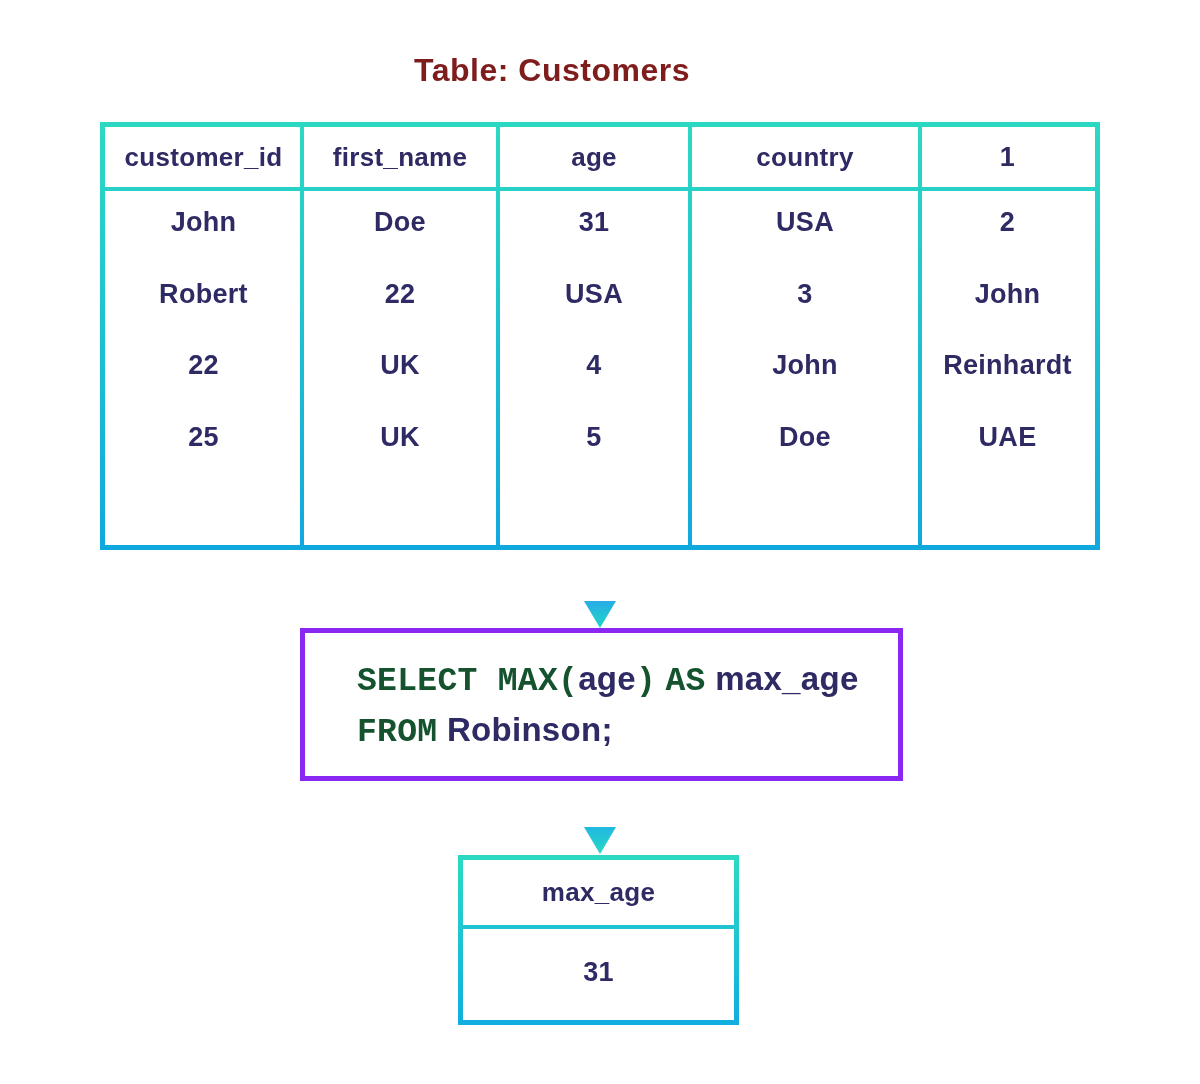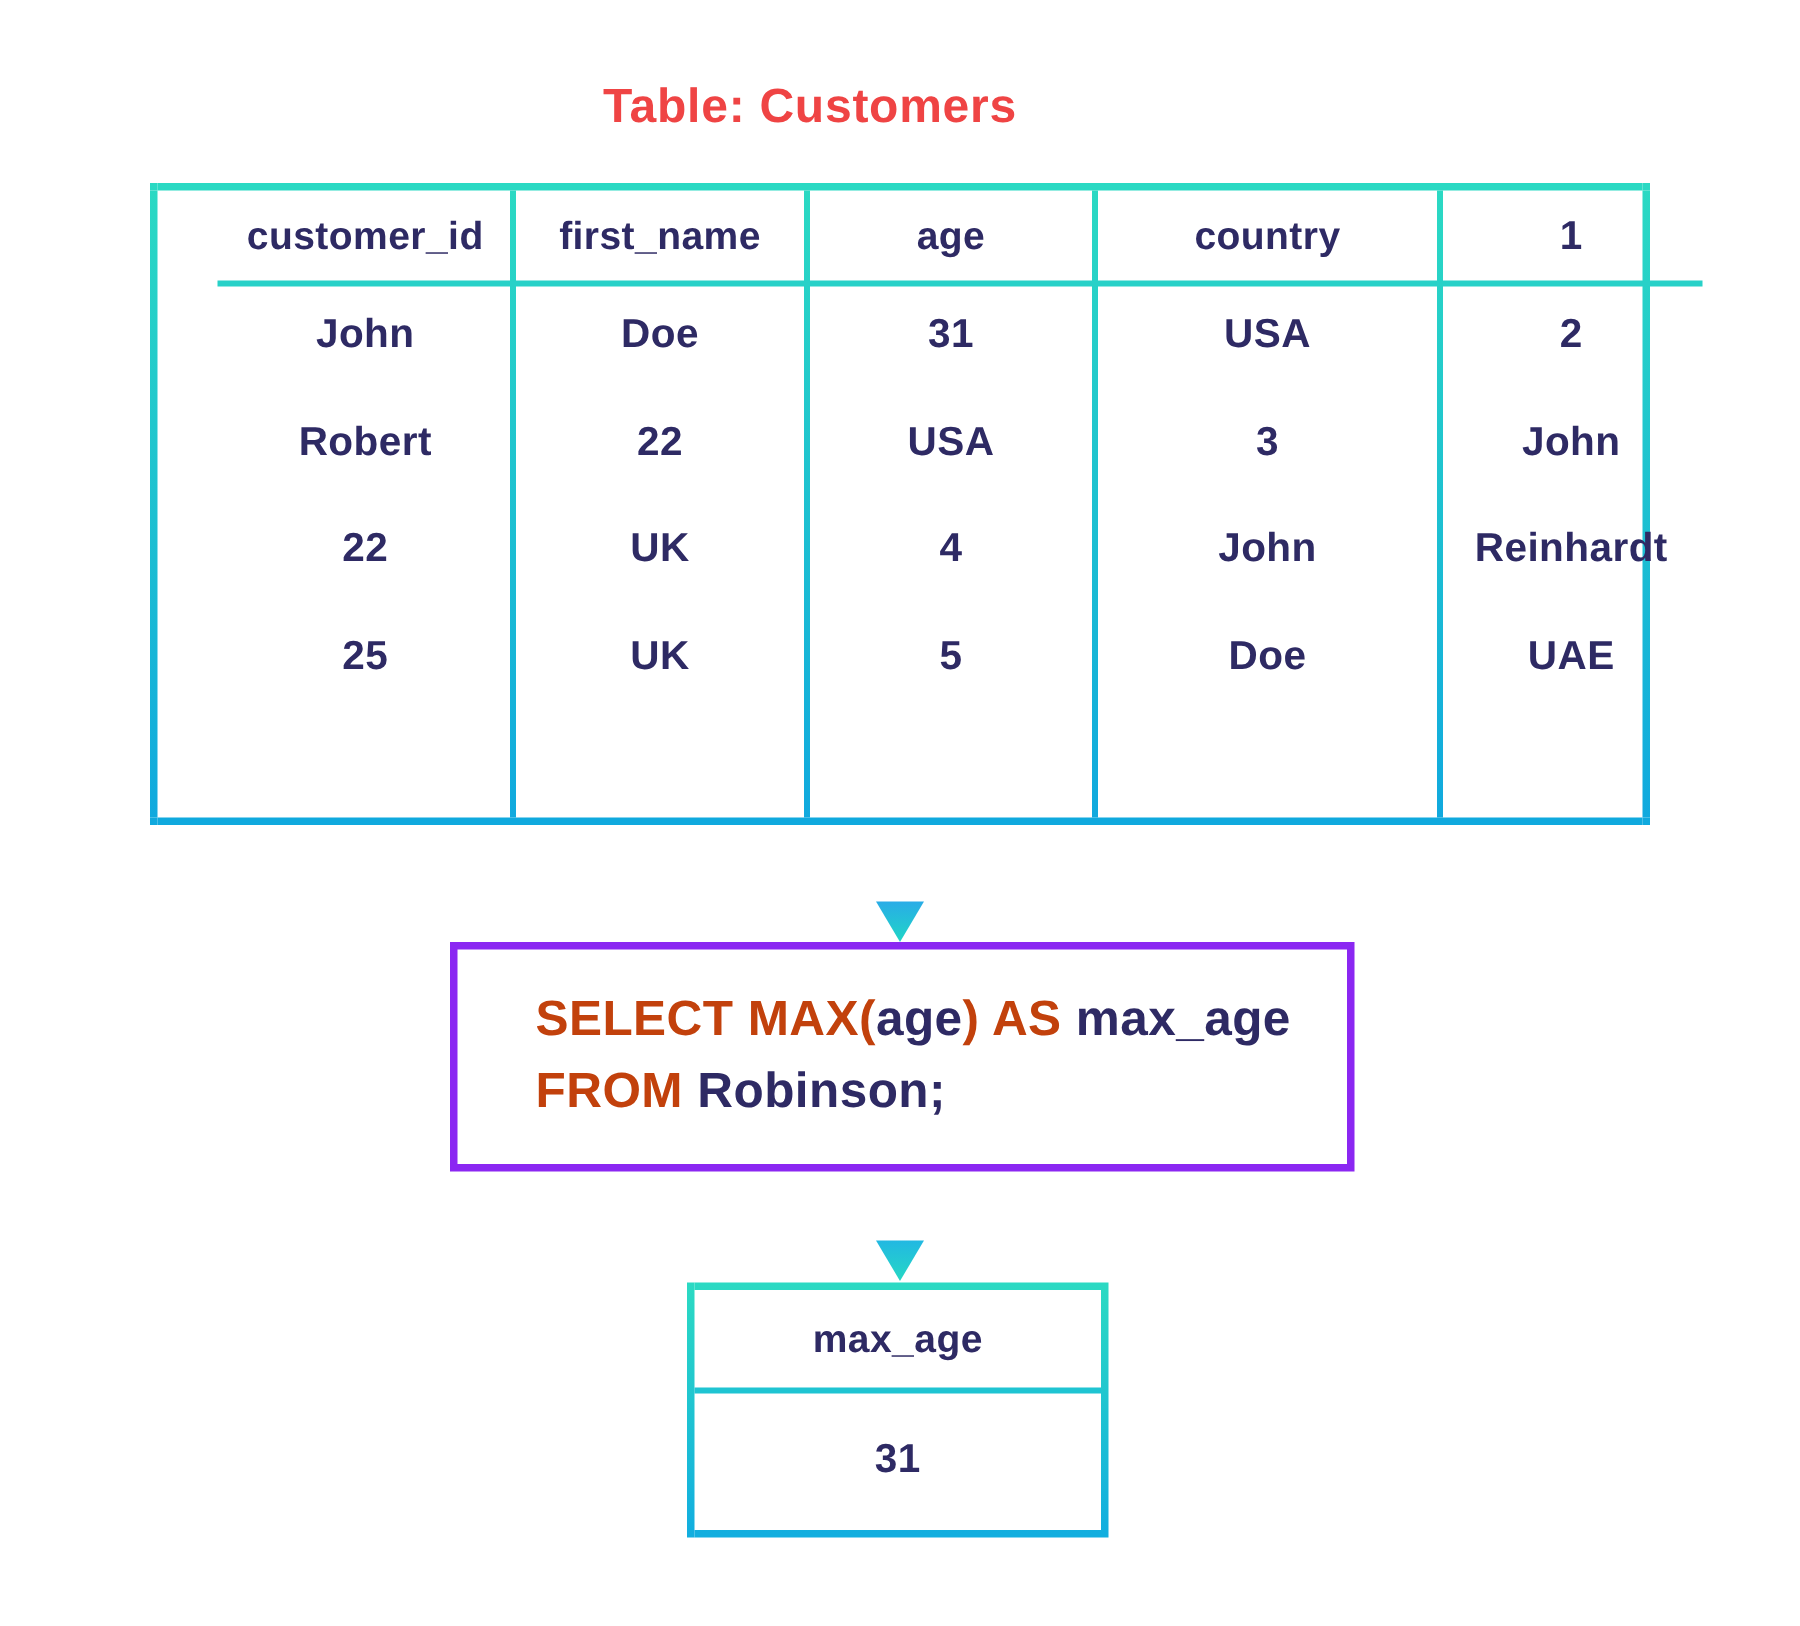--- a/index.html
+++ b/index.html
@@ -7,42 +7,41 @@
   body {
     position: relative;
     font-family: "Liberation Sans", sans-serif;
     font-weight: bold;
     color: #2E2A64;
   }
 
   
   .diagram-title {
     position: absolute;
-    left: 0; top: 52px; width: 1080px;
+    left: 12px; top: 52px; width: 1080px;
     text-align: center;
     font-size: 32px;
     letter-spacing: 0.5px;
-    color: #ef4444;
+    color: #7f1d1d;
   }
 
   
   .customers-table {
     position: absolute;
     left: 100px; top: 122px;
     width: 1000px; height: 428px;
     border: 5px solid;
     border-image: linear-gradient(180deg, #2BD9C3, #10A9DE) 1;
   }
   .customers-inner {
     position: relative;
     width: 100%; height: 100%;
     display: grid;
     grid-template-columns: 197px 196px 192px 230px 175px;
     grid-template-rows: 60px repeat(5, 1fr);
-    margin-left: 40px;
   }
   .cell {
     display: flex; align-items: center; justify-content: center;
     font-size: 27px;
     color: #2E2A64;
     letter-spacing: 0.3px;
   }
   .cell.header { font-size: 26px; }
   .v-sep {
     position: absolute; top: 0; bottom: 0; width: 4px;
@@ -70,21 +69,21 @@
     width: 603px; height: 153px;
     border: 5px solid #8B27F2;
     padding: 22px 0 0 52px;
   }
   .sql-line {
     white-space: pre;
     font-size: 33px;
     line-height: 48px;
     letter-spacing: 0.3px;
   }
-  .kw { color: #c2410c; }
+  .kw { color: #14532d; font-family: Liberation Mono, monospace; }
   .idtok { color: #2E2A64; }
 
   
   .result-table {
     position: absolute;
     left: 458px; top: 855px;
     width: 281px; height: 170px;
     border: 5px solid;
     border-image: linear-gradient(180deg, #2BD9C3, #12AEDF) 1;
   }

